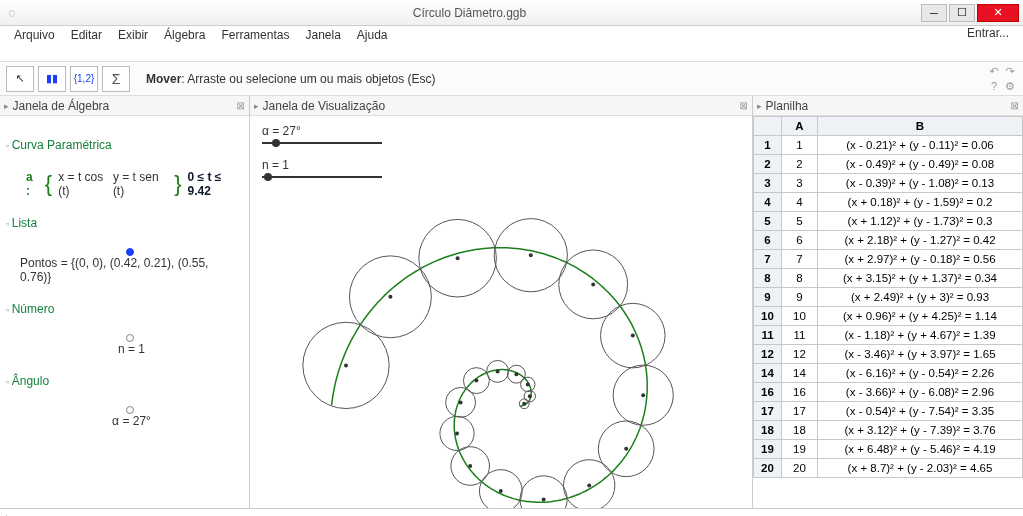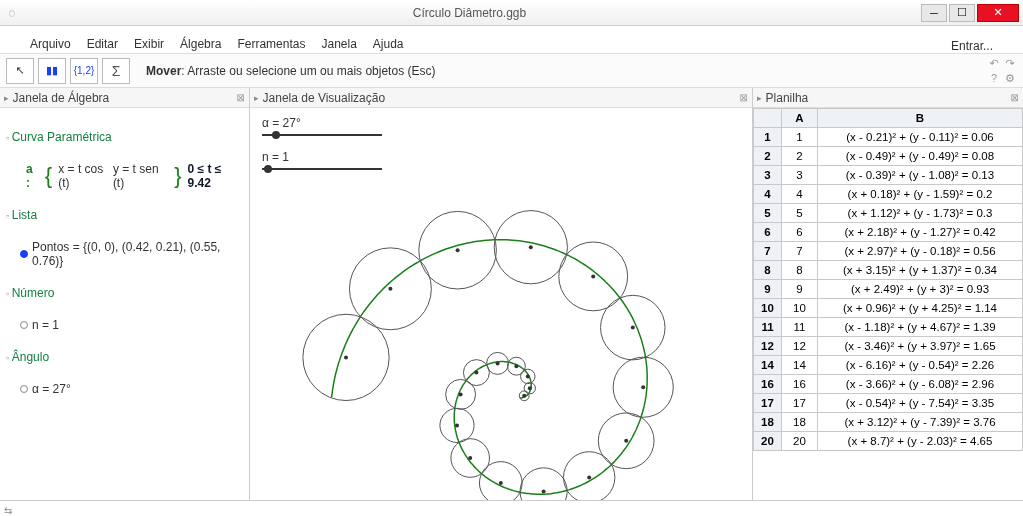--- a/index.html
+++ b/index.html
@@ -6,21 +6,21 @@
 body { width: 1023px; height: 516px; background: #fff; font-size: 12px; color: #000; overflow: hidden; }
 
 
 .titlebar { height: 26px; background: linear-gradient(#fff,#f0f0f0); border-bottom: 1px solid #ccc; display: flex; align-items: center; padding: 0 4px; }
 .titlebar .title { flex: 1; text-align: center; color: #555; font-size: 12px; }
 .titlebar .wbtn { width: 26px; height: 18px; display: inline-flex; align-items: center; justify-content: center; margin-left: 2px; background: #e8e8e8; border: 1px solid #bbb; font-size: 11px; }
 .titlebar .wbtn.close { background: #e81123; color: #fff; border-color: #c00000; width: 42px; }
 .app-icon { width: 16px; height: 16px; display: inline-flex; align-items: center; justify-content: center; color: #666; }
 
 
-.menubar { height: 28px; display: flex; align-items: flex-end; padding: 0 22px; border-bottom: 1px solid #ddd; }
+.menubar { height: 36px; display: flex; align-items: flex-start; padding: 0 6px; border-bottom: 1px solid #ddd; }
 .menubar .mitem { padding: 2px 8px; color: #333; }
 .menubar .spacer { flex: 1; }
 .menubar .entry { color: #333; padding-right: 8px; }
 
 
 .toolbar { height: 34px; display: flex; align-items: center; padding: 0 6px; border-bottom: 1px solid #ddd; background: #fbfbfb; }
 .toolbar .tbtn { width: 28px; height: 26px; border: 1px solid #bbb; background: #fff; margin-right: 4px; display: flex; align-items: center; justify-content: center; font-size: 11px; color: #333; }
 .toolbar .tbtn.sigma { color: #555; font-size: 14px; }
 .toolbar .hint { margin-left: 12px; color: #333; }
 .toolbar .hint b { font-weight: bold; }
@@ -33,21 +33,21 @@
 .panel:last-child { border-right: none; }
 .phead { height: 20px; background: #f6f6f6; border-bottom: 1px solid #ddd; display: flex; align-items: center; padding: 0 4px; font-size: 12px; color: #444; }
 .phead .tri { font-size: 9px; color: #888; margin-right: 4px; }
 .phead .x { margin-left: auto; color: #999; font-size: 10px; }
 
 
 .algebra { width: 250px; }
 .algebra-body { flex: 1; overflow: auto; padding: 4px 6px; font-size: 12px; }
 .acat { font-weight: normal; color: #15803d; margin: 18px 0; }
 .acat::before { content: "▫ "; color: #999; font-size: 9px; }
-.arow { margin-left: 14px; color: #333; display: flex; align-items: center; }
+.arow { margin-left: 14px; color: #333; display: flex; align-items: center; flex-direction: column; }
 .arow .dot { width: 8px; height: 8px; border-radius: 50%; background: #fff; border: 1px solid #888; margin-right: 4px; flex-shrink: 0; display: inline-block; }
 .arow .dot.blue { background: #1a3fff; border-color: #1a3fff; }
 .param { margin-left: 14px; display: flex; align-items: center; gap: 6px; }
 .param .alabel { color: #1a7f1a; font-weight: bold; }
 .param .brace { color: #1a7f1a; font-size: 22px; }
 .param .eqs { display: flex; flex-direction: row; font-size: 12px; color: #333; }
 .param .cond { color: #0f172a; font-weight: bold; }
 
 
 .viz { flex: 1; min-width: 0; }
@@ -311,20 +311,25 @@
               <td class="rowh">17</td>
     <td class="colA">17</td>
     <td class="colB">(x - 0.54)² + (y - 7.54)² = 3.35</td>
             </tr>
             <tr>
               <td class="rowh">18</td>
     <td class="colA">18</td>
     <td class="colB">(x + 3.12)² + (y - 7.39)² = 3.76</td>
             </tr>
             <tr>
+              <td class="rowh">19</td>
+    <td class="colA">19</td>
+    <td class="colB">(x + 6.48)² + (y - 5.46)² = 4.19</td>
+            </tr>
+            <tr>
               <td class="rowh">20</td>
     <td class="colA">20</td>
     <td class="colB">(x + 8.7)² + (y - 2.03)² = 4.65</td>
             </tr>
           </tbody>
       </table>
     </div>
   </div>
 </div>
 

